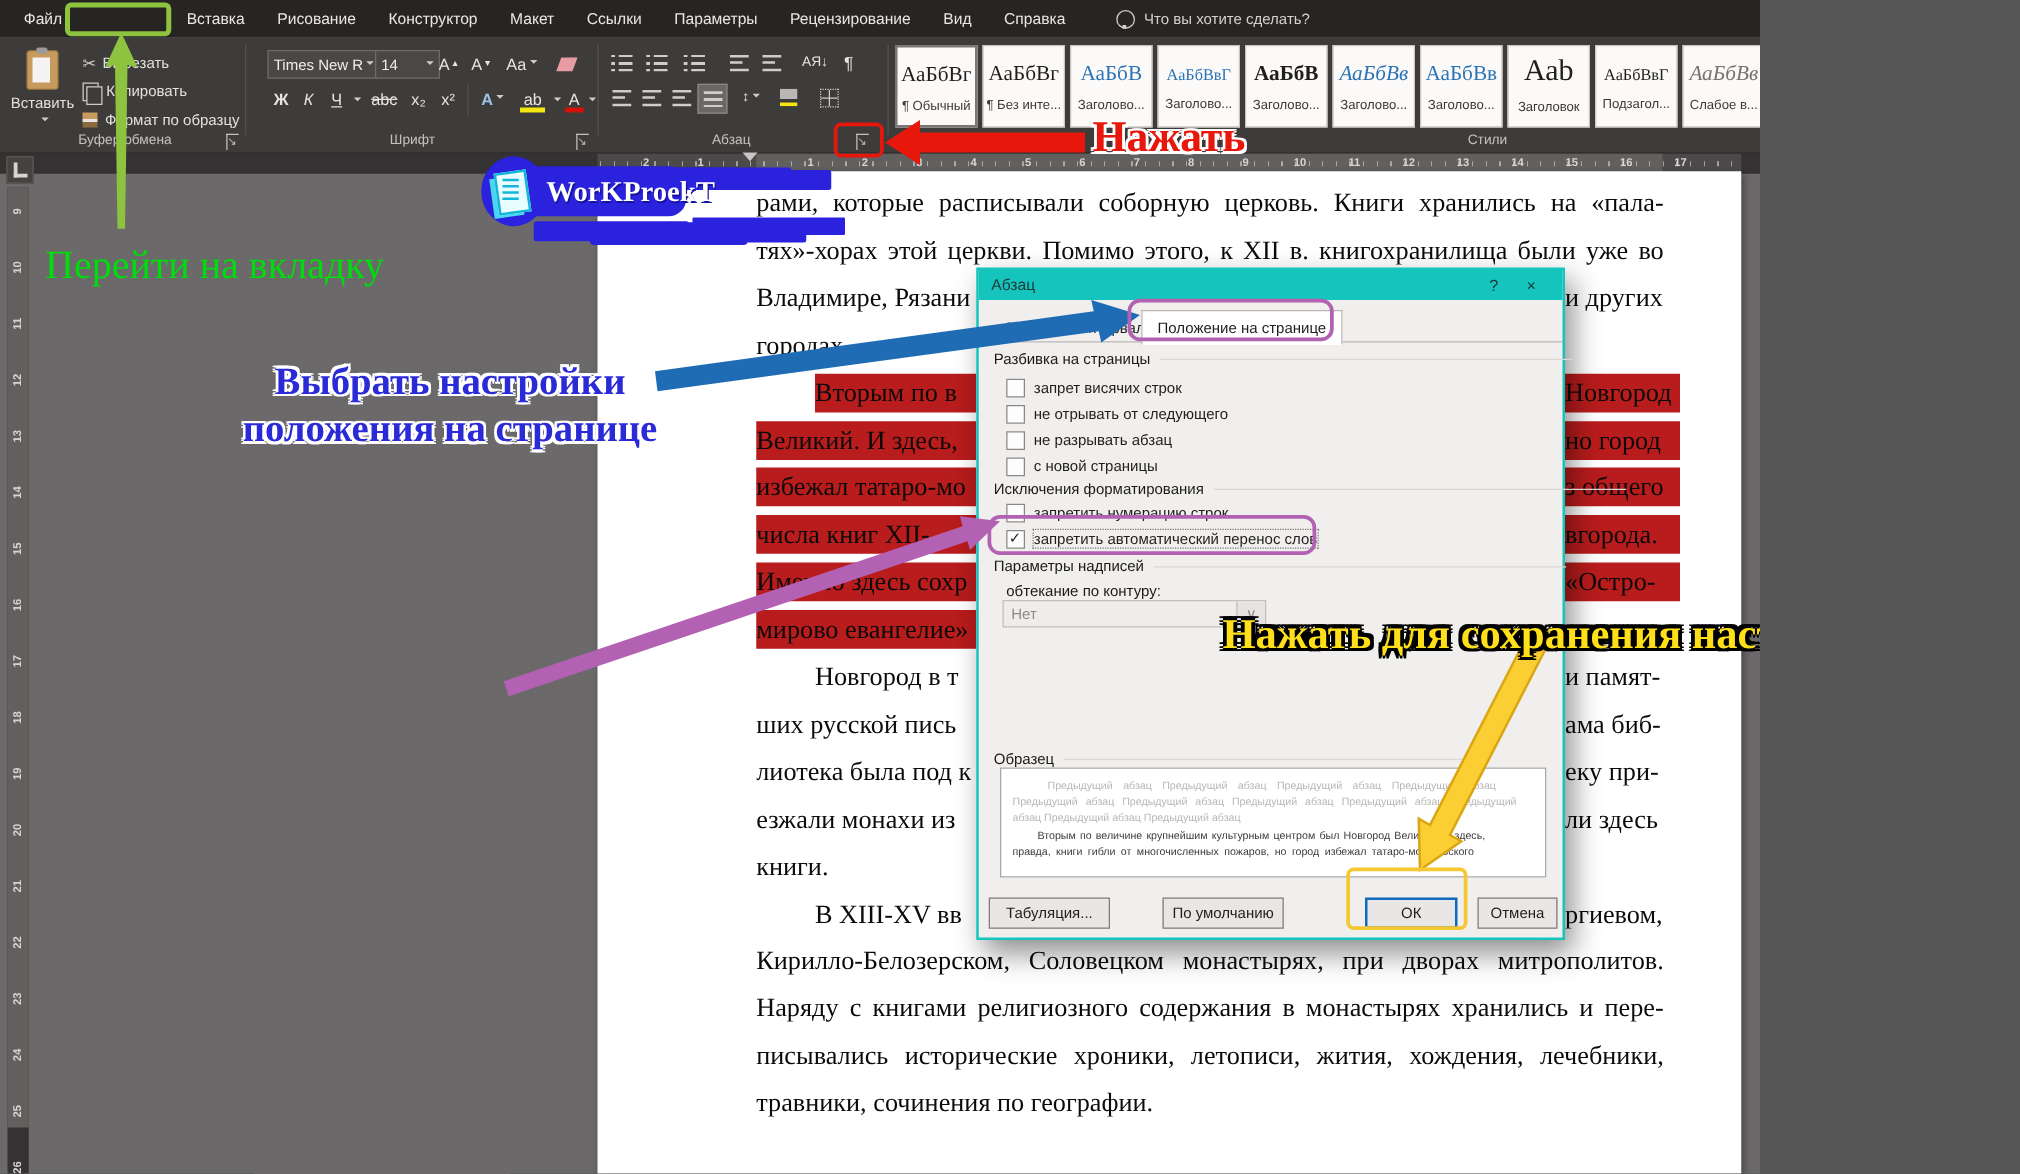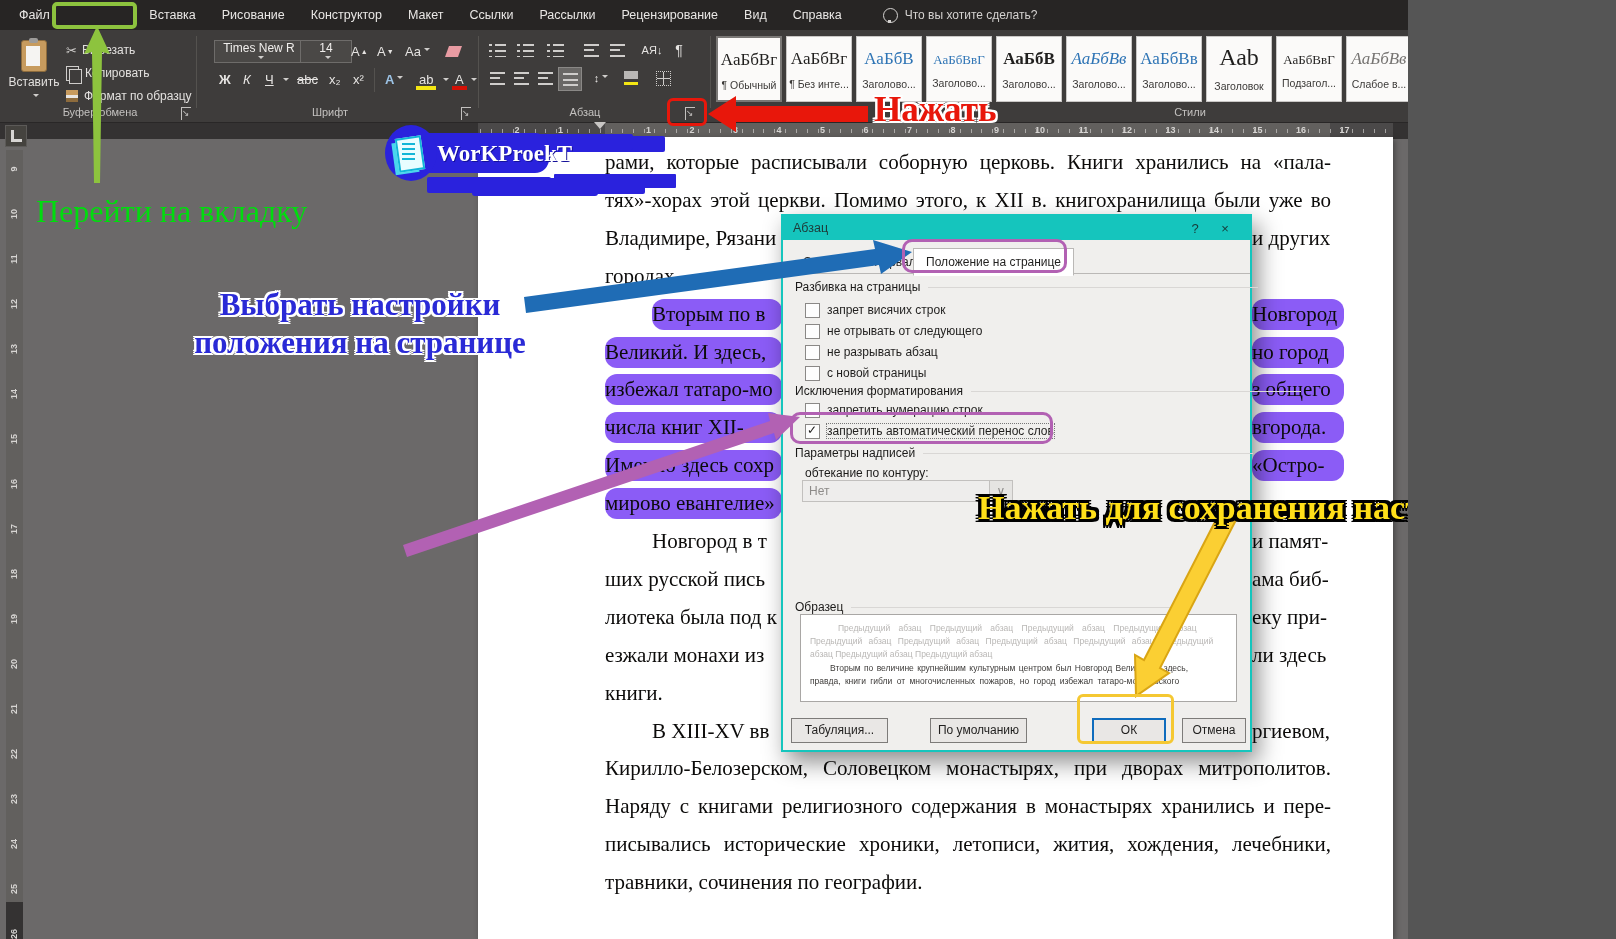--- a/index.html
+++ b/index.html
@@ -22,21 +22,21 @@
   .bigbtn{position:absolute;left:8px;top:8px;width:52px;height:66px;text-align:center;cursor:pointer;}
   .clipicon{width:24px;height:30px;margin:2px auto 3px;background:#c79b5e;border-radius:3px;position:relative;border:1px solid #8d6b3c;}
   .clipicon::before{content:"";position:absolute;left:4px;top:5px;width:14px;height:20px;background:#f5f4f2;}
   .clipicon::after{content:"";position:absolute;left:7px;top:-3px;width:9px;height:5px;background:#9d9b99;border-radius:2px;}
   .caret{display:inline-block;width:0;height:0;border:3.5px solid transparent;border-top-color:#cfcdcb;margin-left:3px;vertical-align:middle;}
   .smallrow{position:absolute;left:66px;height:20px;display:flex;align-items:center;font-size:12px;color:#e2e0de;cursor:pointer;white-space:nowrap;}
   .cuticon{color:#cfcdcb;font-size:13px;margin-right:5px;}
   .copyicon{width:11px;height:13px;border:1px solid #cfcdcb;position:relative;margin-right:6px;background:#3e3c3b;}
   .copyicon::before{content:"";position:absolute;left:2px;top:2px;width:11px;height:13px;border:1px solid #cfcdcb;background:#3e3c3b;}
   .painticon{width:12px;height:12px;margin-right:6px;background:linear-gradient(180deg,#c79b5e 0 5px,#e8e6e4 5px 8px,#8d6b3c 8px);}
-  .combo{position:absolute;height:21px;background:#4a4846;border:1px solid #6e6c6a;display:flex;align-items:center;padding:0 4px;font-size:12px;color:#f0eeec;cursor:pointer;flex-direction:column;}
+  .combo{position:absolute;height:21px;background:#4a4846;border:1px solid #6e6c6a;display:flex;align-items:center;padding:0 4px;font-size:12px;color:#f0eeec;cursor:pointer;}
   .combo .val{flex:1;overflow:hidden;white-space:nowrap;}
   .fbtn{position:absolute;height:22px;display:flex;align-items:center;justify-content:center;color:#e6e4e2;font-size:13px;cursor:pointer;padding:0 3px;}
   .fbtn sup{font-size:7px;margin-left:1px;}
   .bar-y{box-shadow:inset 0 -4px 0 #f3e613;}
   .bar-r{box-shadow:inset 0 -4px 0 #d41106;}
   .linesicon{width:15px;height:13px;background:repeating-linear-gradient(to bottom,#cfcdcb 0 2px,transparent 2px 5.5px);}
   .linesicon.short{background:
      linear-gradient(#cfcdcb,#cfcdcb) 0 0/15px 2px no-repeat,
      linear-gradient(#cfcdcb,#cfcdcb) 0 5.5px/10px 2px no-repeat,
      linear-gradient(#cfcdcb,#cfcdcb) 0 11px/15px 2px no-repeat;}
@@ -75,21 +75,21 @@
   
   .page{position:absolute;left:478px;top:137px;width:915px;height:802px;background:#fff;box-shadow:2px 2px 6px rgba(0,0,0,.35);}
   .docline{position:absolute;left:605px;width:726px;height:31px;line-height:31px;
      font-family:"Liberation Serif",serif;font-size:21px;color:#0c0b0a;}
   .docline .ff{display:none;}
   .docline.full .ff{display:block;text-align:justify;text-align-last:justify;}
   .docline.full.last .ff{text-align-last:left;}
   .lf{position:absolute;left:0;white-space:nowrap;overflow:hidden;width:177px;}
   .rf{position:absolute;left:647px;width:92px;white-space:nowrap;}
   .docline.ind .lf{left:47px;width:130px;}
-  .docline.sel .lf,.docline.sel .rf,.docline.selL .lf{background:#8b5cf6;border-radius:12px;}
+  .docline.sel .lf,.docline.sel .rf,.docline.selL .lf{background:#b91c1c;}
   
   .dialog{position:absolute;left:781px;top:214px;width:471px;height:538px;background:#f0efed;
      border:2px solid #15c5bd;box-sizing:border-box;box-shadow:6px 10px 22px rgba(0,0,0,.45);
      font-size:12px;color:#201f1e;}
   .dtitle{position:absolute;left:0;top:0;width:100%;height:24px;background:#15c5bd;color:#1e3a38;
      display:flex;align-items:center;padding:0 10px;box-sizing:border-box;font-size:12.5px;}
   .dtitle .sp{flex:1;}
   .dhelp,.dclose{width:30px;text-align:center;font-size:13px;color:#173a38;cursor:pointer;}
   .dtabs{position:absolute;left:0;top:30px;width:100%;height:28px;border-bottom:1px solid #bab8b6;box-sizing:border-box;}
   .dtab{position:absolute;top:5px;height:23px;line-height:23px;padding:0 12px;color:#201f1e;cursor:pointer;white-space:nowrap;overflow:hidden;}
@@ -143,21 +143,21 @@
         <li class="tab">Вставка</li>
 
         <li class="tab">Рисование</li>
 
         <li class="tab">Конструктор</li>
 
         <li class="tab">Макет</li>
 
         <li class="tab">Ссылки</li>
 
-        <li class="tab">Рассылки</li>
+        <li class="tab">Параметры</li>
 
         <li class="tab">Рецензирование</li>
 
         <li class="tab">Вид</li>
 
         <li class="tab">Справка</li>
       </ul>
     <div class="searchwrap">
       <span class="bulb"></span>
       <span>Что вы хотите сделать?</span>

